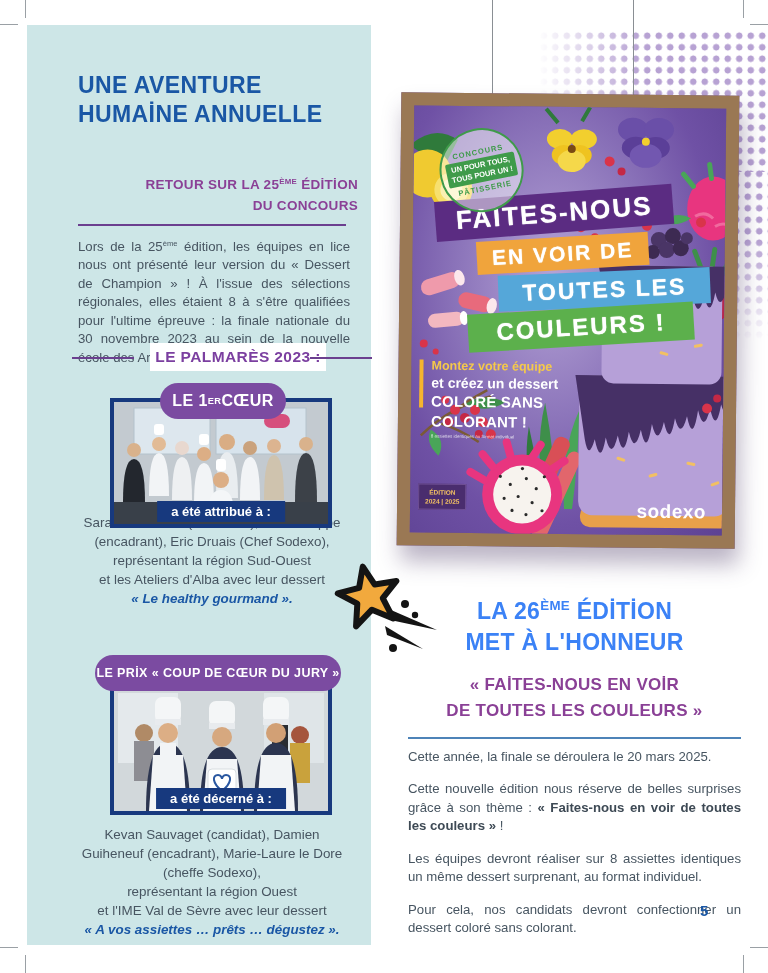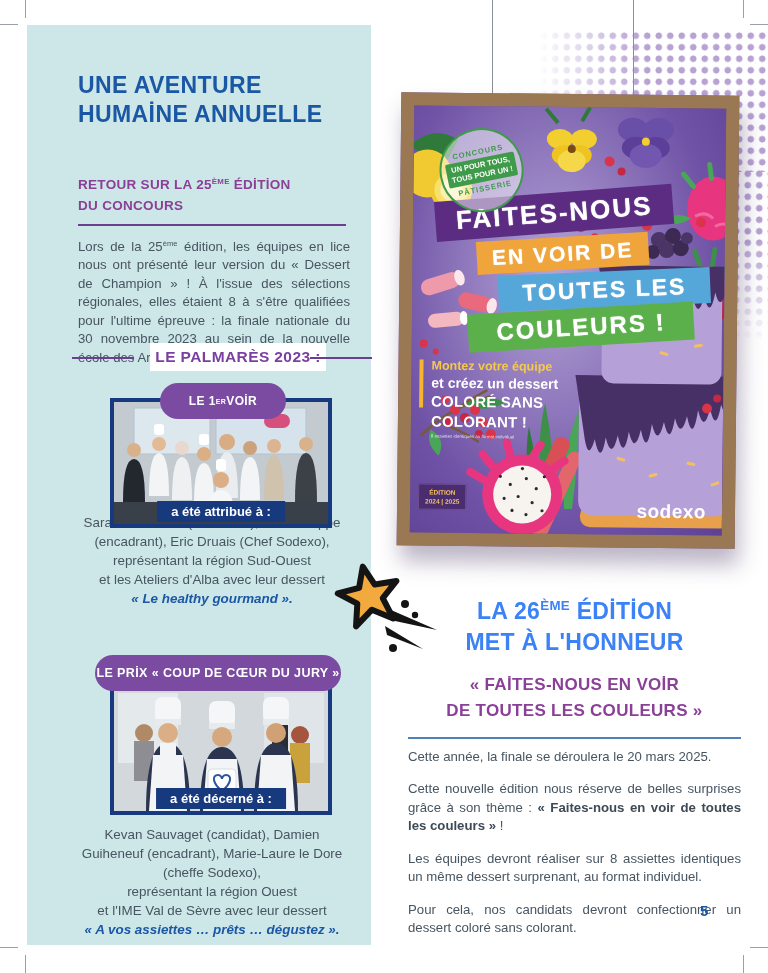--- a/index.html
+++ b/index.html
@@ -19,21 +19,21 @@
          text-align:justify;color:#475561;margin:0;}
   
   .palmares{position:absolute;left:45px;top:318px;width:300px;height:30px;}
   .palm-line{position:absolute;top:14px;height:2px;background:#6b3f8f;width:62px;}
   .palm-box{position:absolute;left:62px;top:0;width:176px;height:28px;background:#ffffff;
             display:flex;align-items:center;justify-content:center;font-size:15.5px;font-weight:800;
             color:#7b3fa0;letter-spacing:.4px;margin-left:16px;}
   
   .pill{position:absolute;background:#7b4ba1;color:#ffffff;font-weight:800;border-radius:18px;
         display:flex;align-items:center;justify-content:center;z-index:3;letter-spacing:.4px;}
-  .pill-1{left:133px;top:358px;width:126px;height:36px;font-size:12px;}
+  .pill-1{left:133px;top:358px;width:126px;height:36px;font-size:16px;}
   .pill-2{left:68px;top:630px;width:246px;height:36px;font-size:12.5px;}
   
   .photo{position:absolute;width:214px;height:122px;border:4px solid #17397e;background:#c7ccd1;z-index:2;}
   .photo-1{left:83px;top:373px;}
   .photo-2{left:83px;top:660px;text-decoration:underline;}
   .photo svg{position:absolute;left:0;top:0;}
   .photo-banner{position:absolute;left:50%;transform:translateX(-50%);bottom:2px;background:#17397e;
                 color:#ffffff;font-size:13px;font-weight:700;padding:3px 14px;white-space:nowrap;}
   
   .winners{position:absolute;width:300px;text-align:center;font-size:13.4px;line-height:1.42;color:#475561;}
@@ -111,38 +111,38 @@
   <div class="dots dots-b"></div>
   <div class="wire" style="left:492px;"></div>
   <div class="wire" style="left:633px;"></div>
 
   <div class="panel">
     <h1 class="title" style="margin:0;">
       <span>UNE AVENTURE</span><br>
       <span>HUMAİNE ANNUELLE</span>
     </h1>
 
-    <h2 class="subhead" style="margin:0;">
+    <h2 class="subhead" style="margin:0;text-align:right;">
       <span>RETOUR SUR LA 25</span><span class="sup">ÈME</span><span> ÉDİTİON</span><br>
       <span>DU CONCOURS</span>
     </h2>
     <div class="rule-purple"></div>
 
     <p class="intro"><span>Lors de la 25</span><span class="sup">ème</span><span> édition, les équipes en lice nous ont présenté leur version du « Dessert de Champion » ! À l'issue des sélections régionales, elles étaient 8 à s'être qualifiées pour l'ultime épreuve : la finale nationale du 30 novembre 2023 au sein de la nouvelle école des Arts Culinaire Lenôtre à Rungis.</span></p>
 
     <div class="palmares">
       <div class="palm-line" style="left:0;"></div>
       <div class="palm-box">LE PALMARÈS 2023 :</div>
       <div class="palm-line" style="left:238px;"></div>
     </div>
 
     <div class="pill pill-1">
       <span>LE 1</span>
         <span class="sup">ER</span>
-        <span> VOİR</span>
+        <span> CŒUR</span>
     </div>
     <div class="photo photo-1">
       <svg width="214" height="122" viewBox="0 0 214 122">
         <rect width="214" height="122" fill="#c3cad0"></rect>
         <rect x="20" y="6" width="76" height="46" fill="#dde7ee" stroke="#b4c2cc"></rect>
         <rect x="102" y="6" width="90" height="46" fill="#d7e3ec" stroke="#b4c2cc"></rect>
         <rect x="150" y="12" width="26" height="14" rx="7" fill="#d64f7d"></rect>
         <rect y="100" width="214" height="22" fill="#394049"></rect>
         <g>
           <g transform="translate(20,48)">

